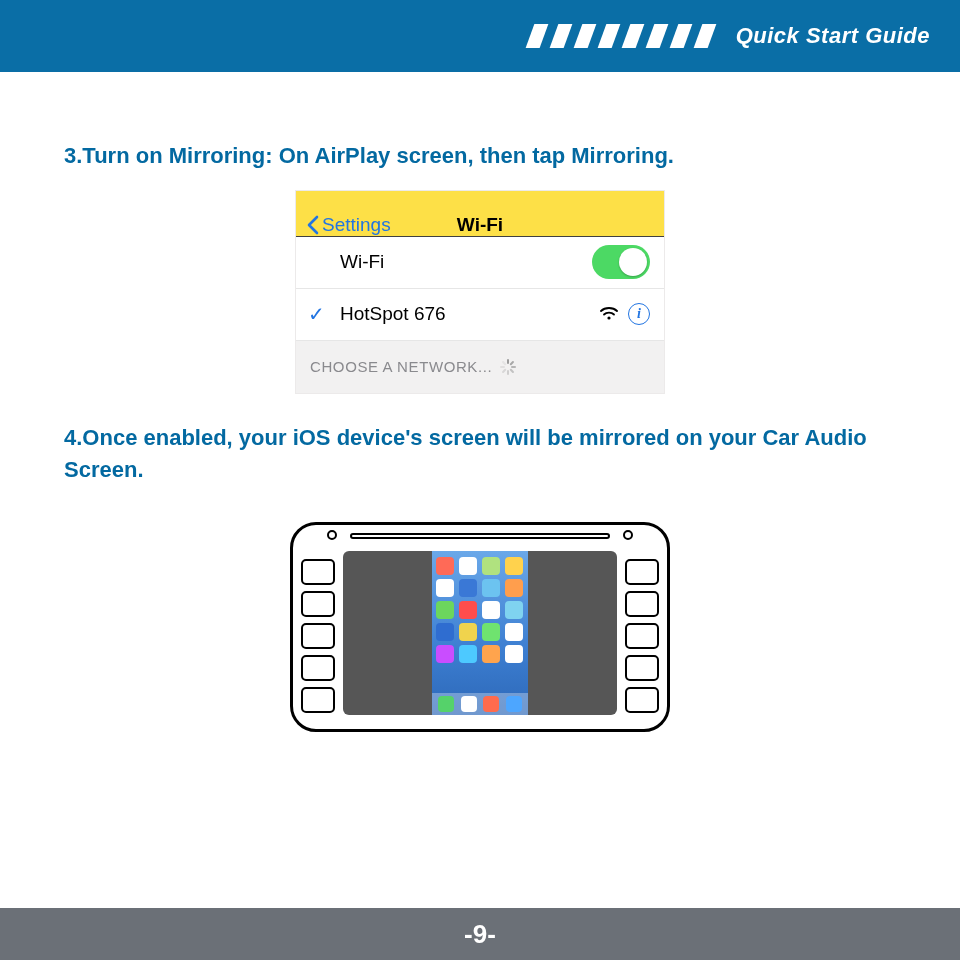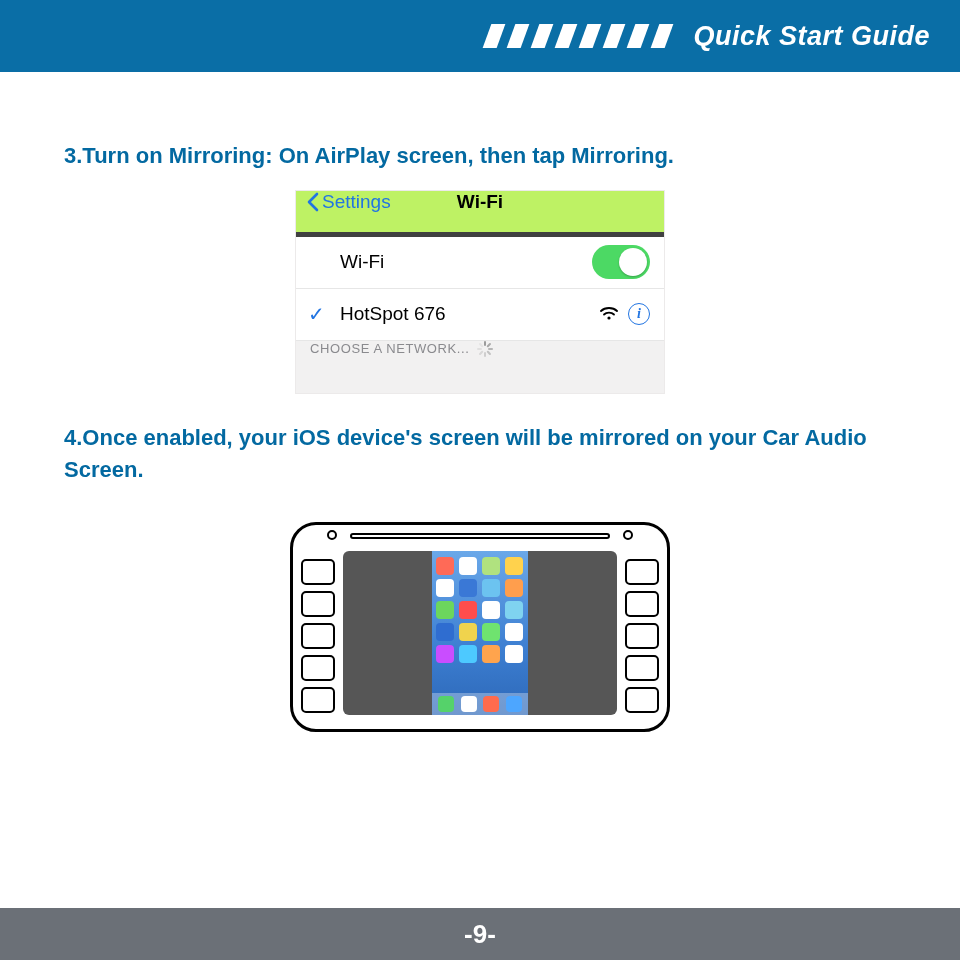--- a/index.html
+++ b/index.html
@@ -27,21 +27,21 @@
   }
   .stripe {
     width: 14px;
     height: 24px;
     background: #fff;
     transform: skewX(-20deg);
     margin-right: 10px;
   }
   .header-title {
     color: #fff;
-    font-size: 27px;
+    font-size: 22px;
     font-weight: bold;
     font-style: italic;
     letter-spacing: 0.5px;
   }
   .content {
     padding: 68px 64px 0 64px;
   }
   .step {
     font-size: 22px;
     font-weight: bold;
@@ -51,26 +51,26 @@
   }
   
   .ios-panel {
     width: 370px;
     margin: 10px auto 28px auto;
     background: #f4f4f4;
     border: 1px solid #eceaea;
   }
   .ios-navbar {
     height: 46px;
-    background: #bef264;
-    display: flex;
-    align-items: flex-start;
+    background: #fde047;
+    display: flex;
+    align-items: flex-end;
     padding: 0 10px;
     position: relative;
-    border-bottom: 5px solid #404040;
+    border-bottom: 1px solid #404040;
   }
   .ios-back {
     display: flex;
     align-items: center;
     color: #2275e2;
     font-size: 19px;
   }
   .ios-back svg { margin-right: 2px; }
   .ios-nav-title {
     position: absolute;
@@ -134,23 +134,23 @@
     justify-content: center;
     font-family: Georgia, serif;
     font-style: italic;
     font-size: 14px;
     font-weight: bold;
   }
   .choose-row {
     height: 52px;
     background: #f2f1f1;
     display: flex;
-    align-items: flex-start;
+    align-items: center;
     padding: 0 14px;
-    font-size: 13px;
+    font-size: 15px;
     letter-spacing: 0.6px;
     color: #8a8a8e;
   }
   .spinner {
     margin-left: 8px;
     width: 16px;
     height: 16px;
     position: relative;
   }
   .spinner span {

